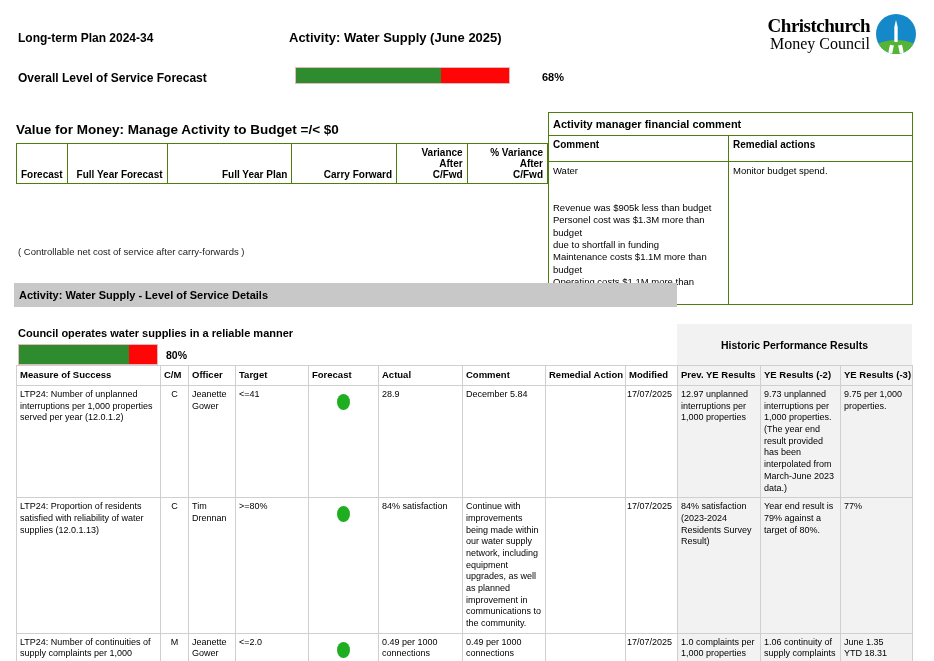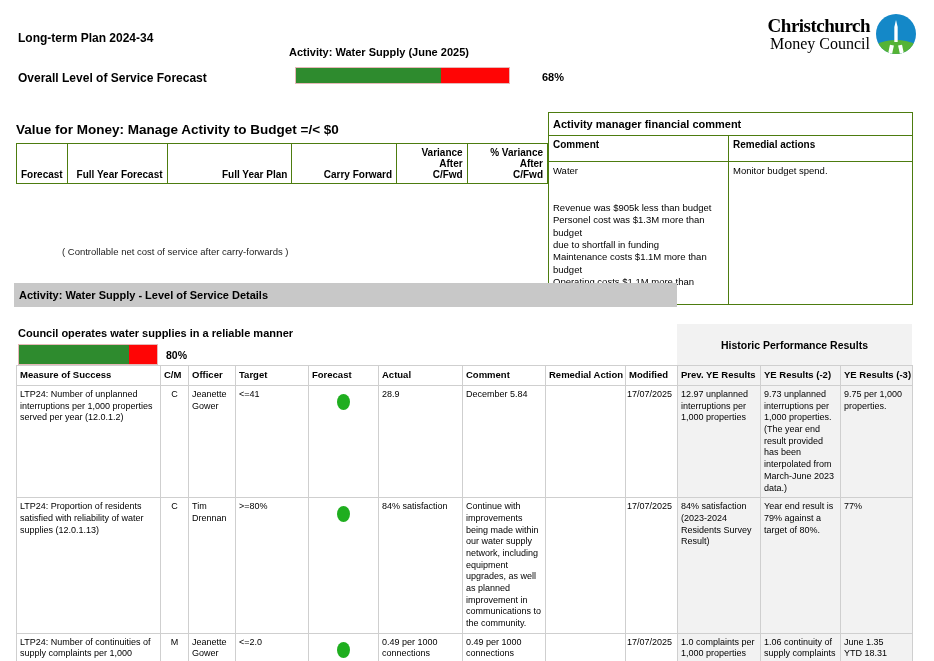--- a/index.html
+++ b/index.html
@@ -3,21 +3,21 @@
 <meta charset="utf-8">
 <style>
   * { margin:0; padding:0; box-sizing:border-box; }
   html,body { background:#ffffff; }
   body { font-family:"Liberation Sans", sans-serif; color:#000; }
   .page { position:relative; width:934px; height:661px; background:#fff; overflow:hidden; }
   .abs { position:absolute; }
 
   
   .plan-title { left:18px; top:31px; font-size:12px; font-weight:bold; }
-  .activity-title { left:289px; top:30px; font-size:11px; font-weight:bold;margin-top:16px; }
+  .activity-title { left:289px; top:30px; font-size:13px; font-weight:bold; }
   .logo { right:18px; top:14px; display:flex; align-items:center; gap:6px; }
   .logo-text { text-align:right; font-family:"Liberation Serif", serif; line-height:1.02;margin-left:11px; }
   .logo-text .l1 { font-size:19px; font-weight:bold; letter-spacing:-0.5px; }
   .logo-text .l2 { font-size:16px; }
   .logo-mark { position:relative; width:40px; height:40px; border-radius:50%; background:#1488c8; overflow:hidden; }
   .logo-mark .swoosh { position:absolute; left:-6px; bottom:-12px; width:52px; height:26px; background:#55b335; border-radius:50% 50% 0 0; }
   .logo-mark .spire { position:absolute; left:17px; top:6px; width:6px; height:22px; background:#fff; clip-path:polygon(50% 0, 78% 32%, 78% 100%, 22% 100%, 22% 32%); }
   .logo-mark .notch { position:absolute; bottom:0; width:4px; height:9px; background:#fff; }
   .logo-mark .n1 { left:13px; transform:rotate(12deg); }
   .logo-mark .n2 { left:23px; transform:rotate(-12deg); }
@@ -35,21 +35,21 @@
   table { border-collapse:collapse; table-layout:fixed; }
   .vfm-table td, .vfm-table th, .fin-table td, .fin-table th { border:1px solid #4d7c0f; font-size:10px; padding:3px 4px; vertical-align:top; }
   .vfm-table th { font-weight:bold; text-align:right; vertical-align:bottom; white-space:pre-line; height:26px; }
   .vfm-table th.left { text-align:left; }
   .vfm-table td { height:82px; font-size:11px; text-align:right; }
   .red-square { width:10px; height:10px; background:#ee1414; margin:3px auto 0 auto; }
   .fin-table { width:364px; }
   .fin-table .fin-head { font-size:11px; font-weight:bold; height:23px; vertical-align:middle; }
   .fin-table th { font-weight:bold; text-align:left; height:26px; vertical-align:top; font-size:10px; }
   .fin-table td { height:82px; font-size:9.5px; line-height:1.3; white-space:pre-line; }
-  .vfm-footnote { left:18px; top:246px; font-size:9.5px; color:#222;margin-left:44px; }
+  .vfm-footnote { left:18px; top:246px; font-size:9.5px; color:#222; }
 
   
   .section-bar { left:14px; top:283px; width:663px; height:24px; background:#c8c8c8; font-size:11px; font-weight:bold; line-height:24px; padding-left:5px; }
 
   
   .historic-box { left:677px; top:324px; width:235px; height:41px; background:#f2f2f2; display:flex; align-items:center; justify-content:center; font-size:10.5px; font-weight:bold; text-align:center; }
   .group-title { left:18px; top:327px; font-size:11px; font-weight:bold; }
   .los-bar { left:18px; top:344px; width:140px; height:21px; background:#ff0505; border:1px solid #e6b8b8; }
   .los-pct { left:166px; top:349px; font-size:10.5px; font-weight:bold; }
 

